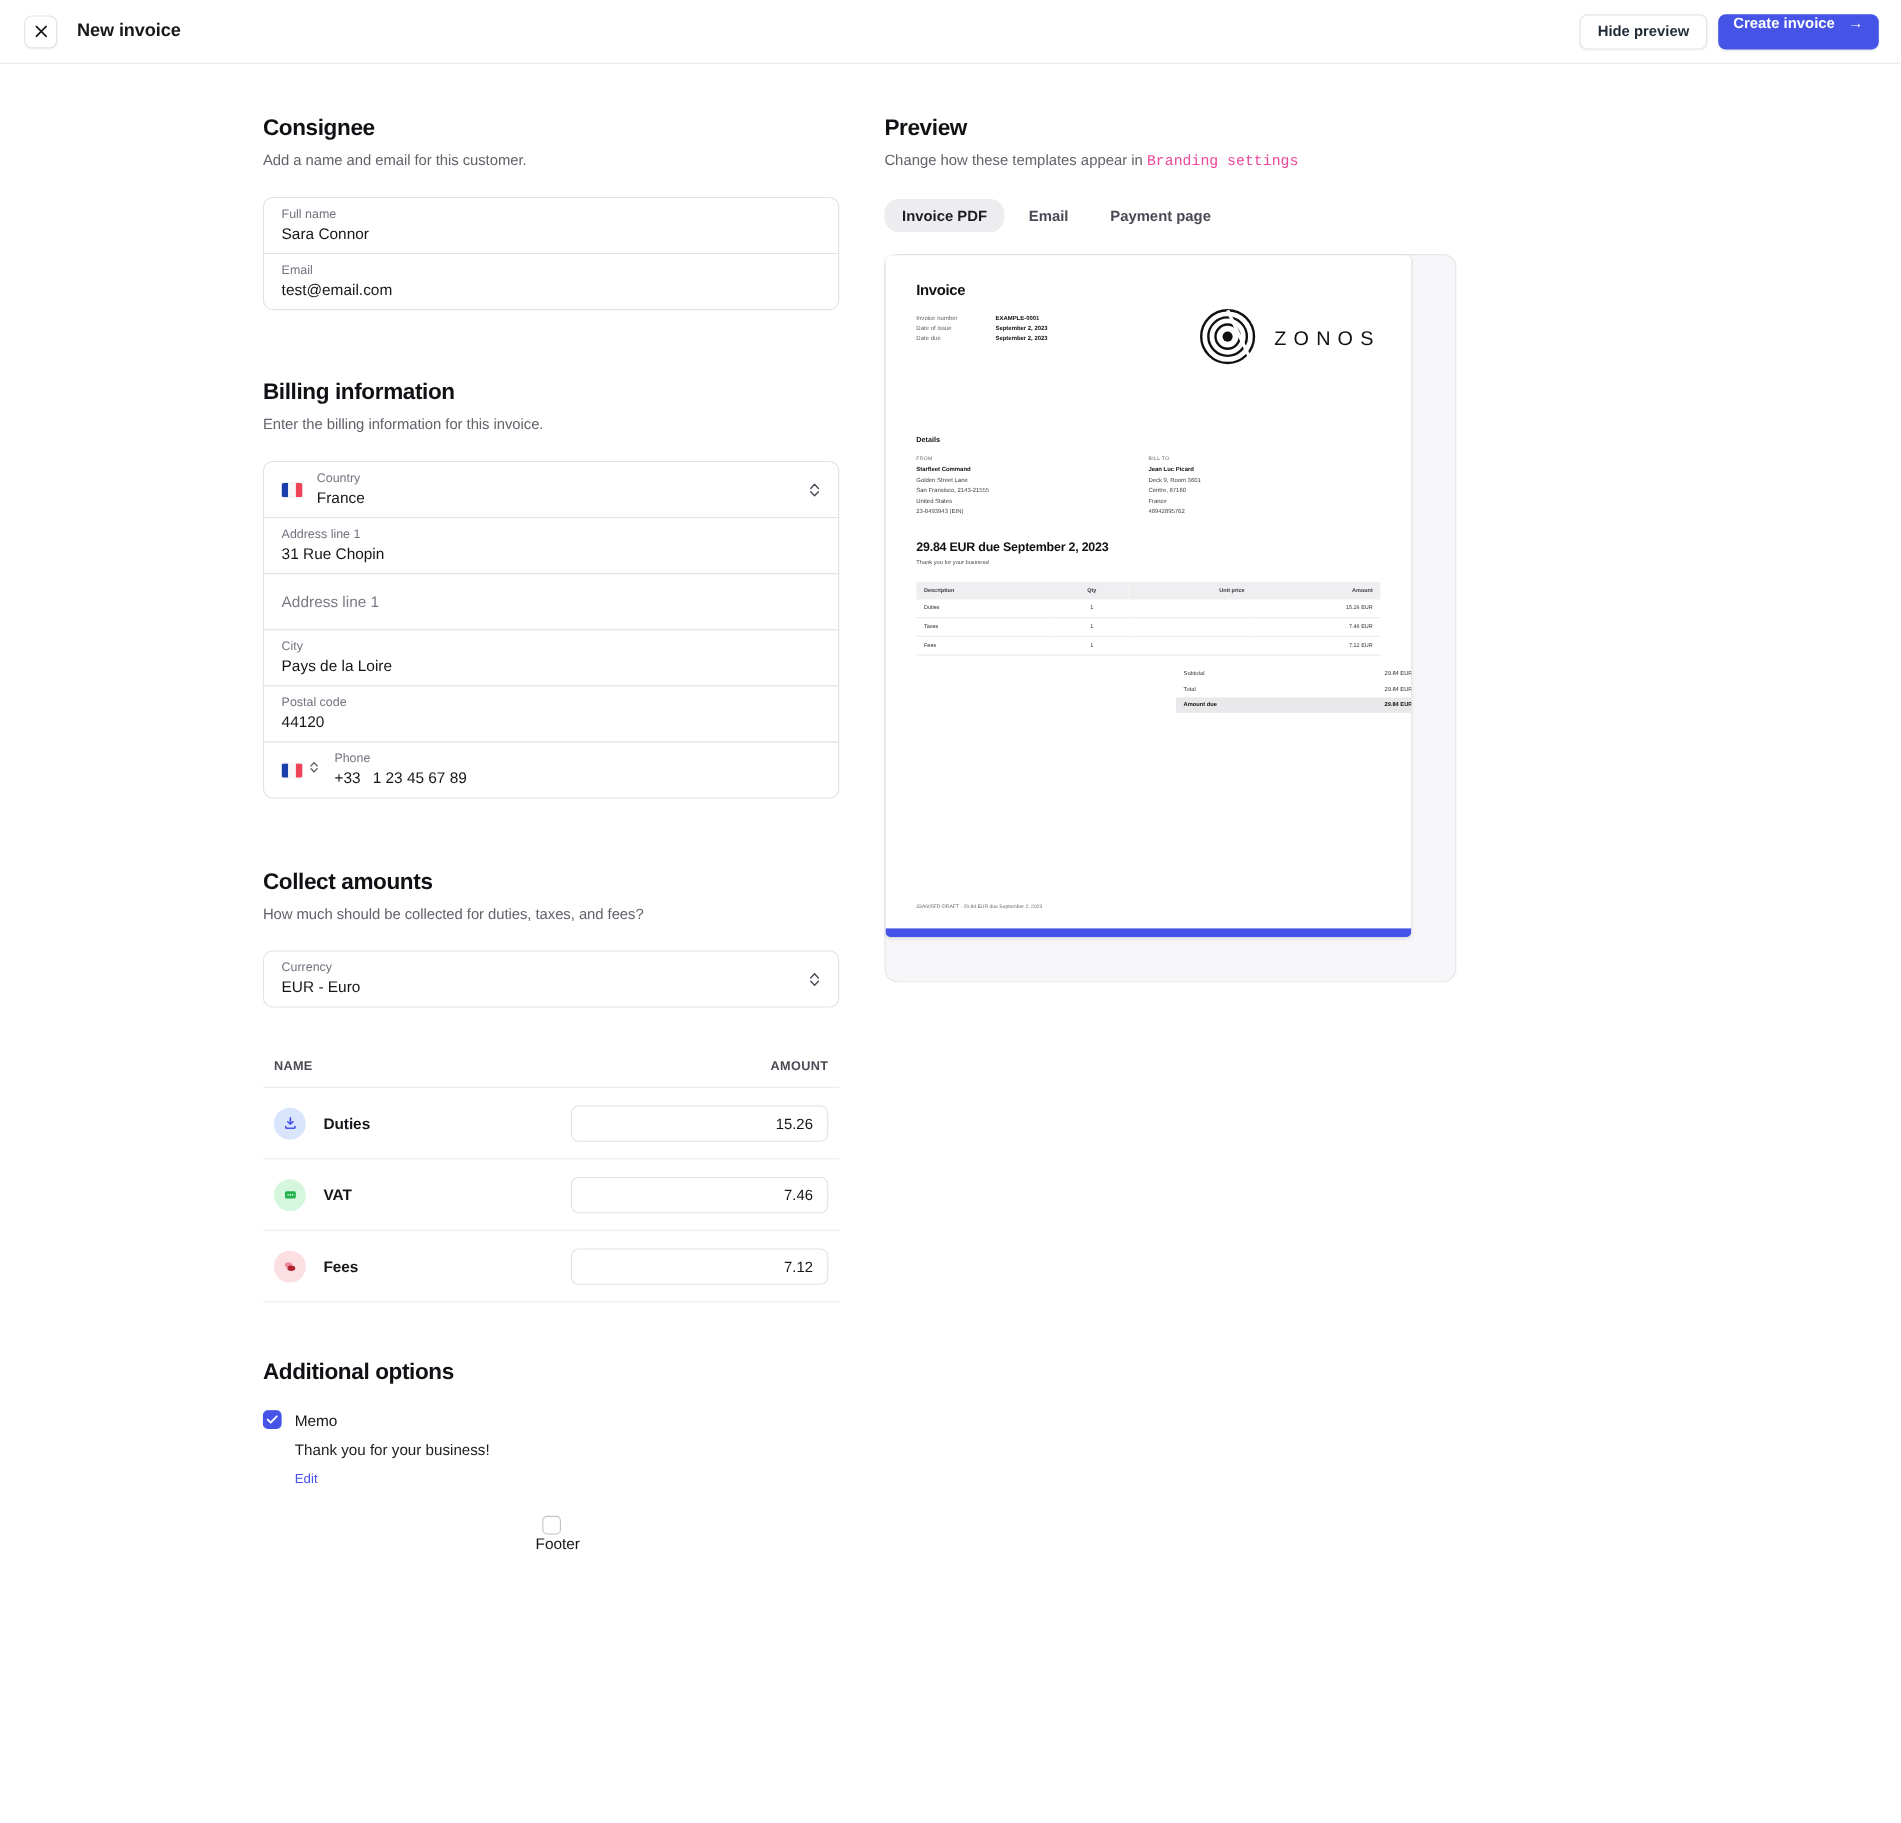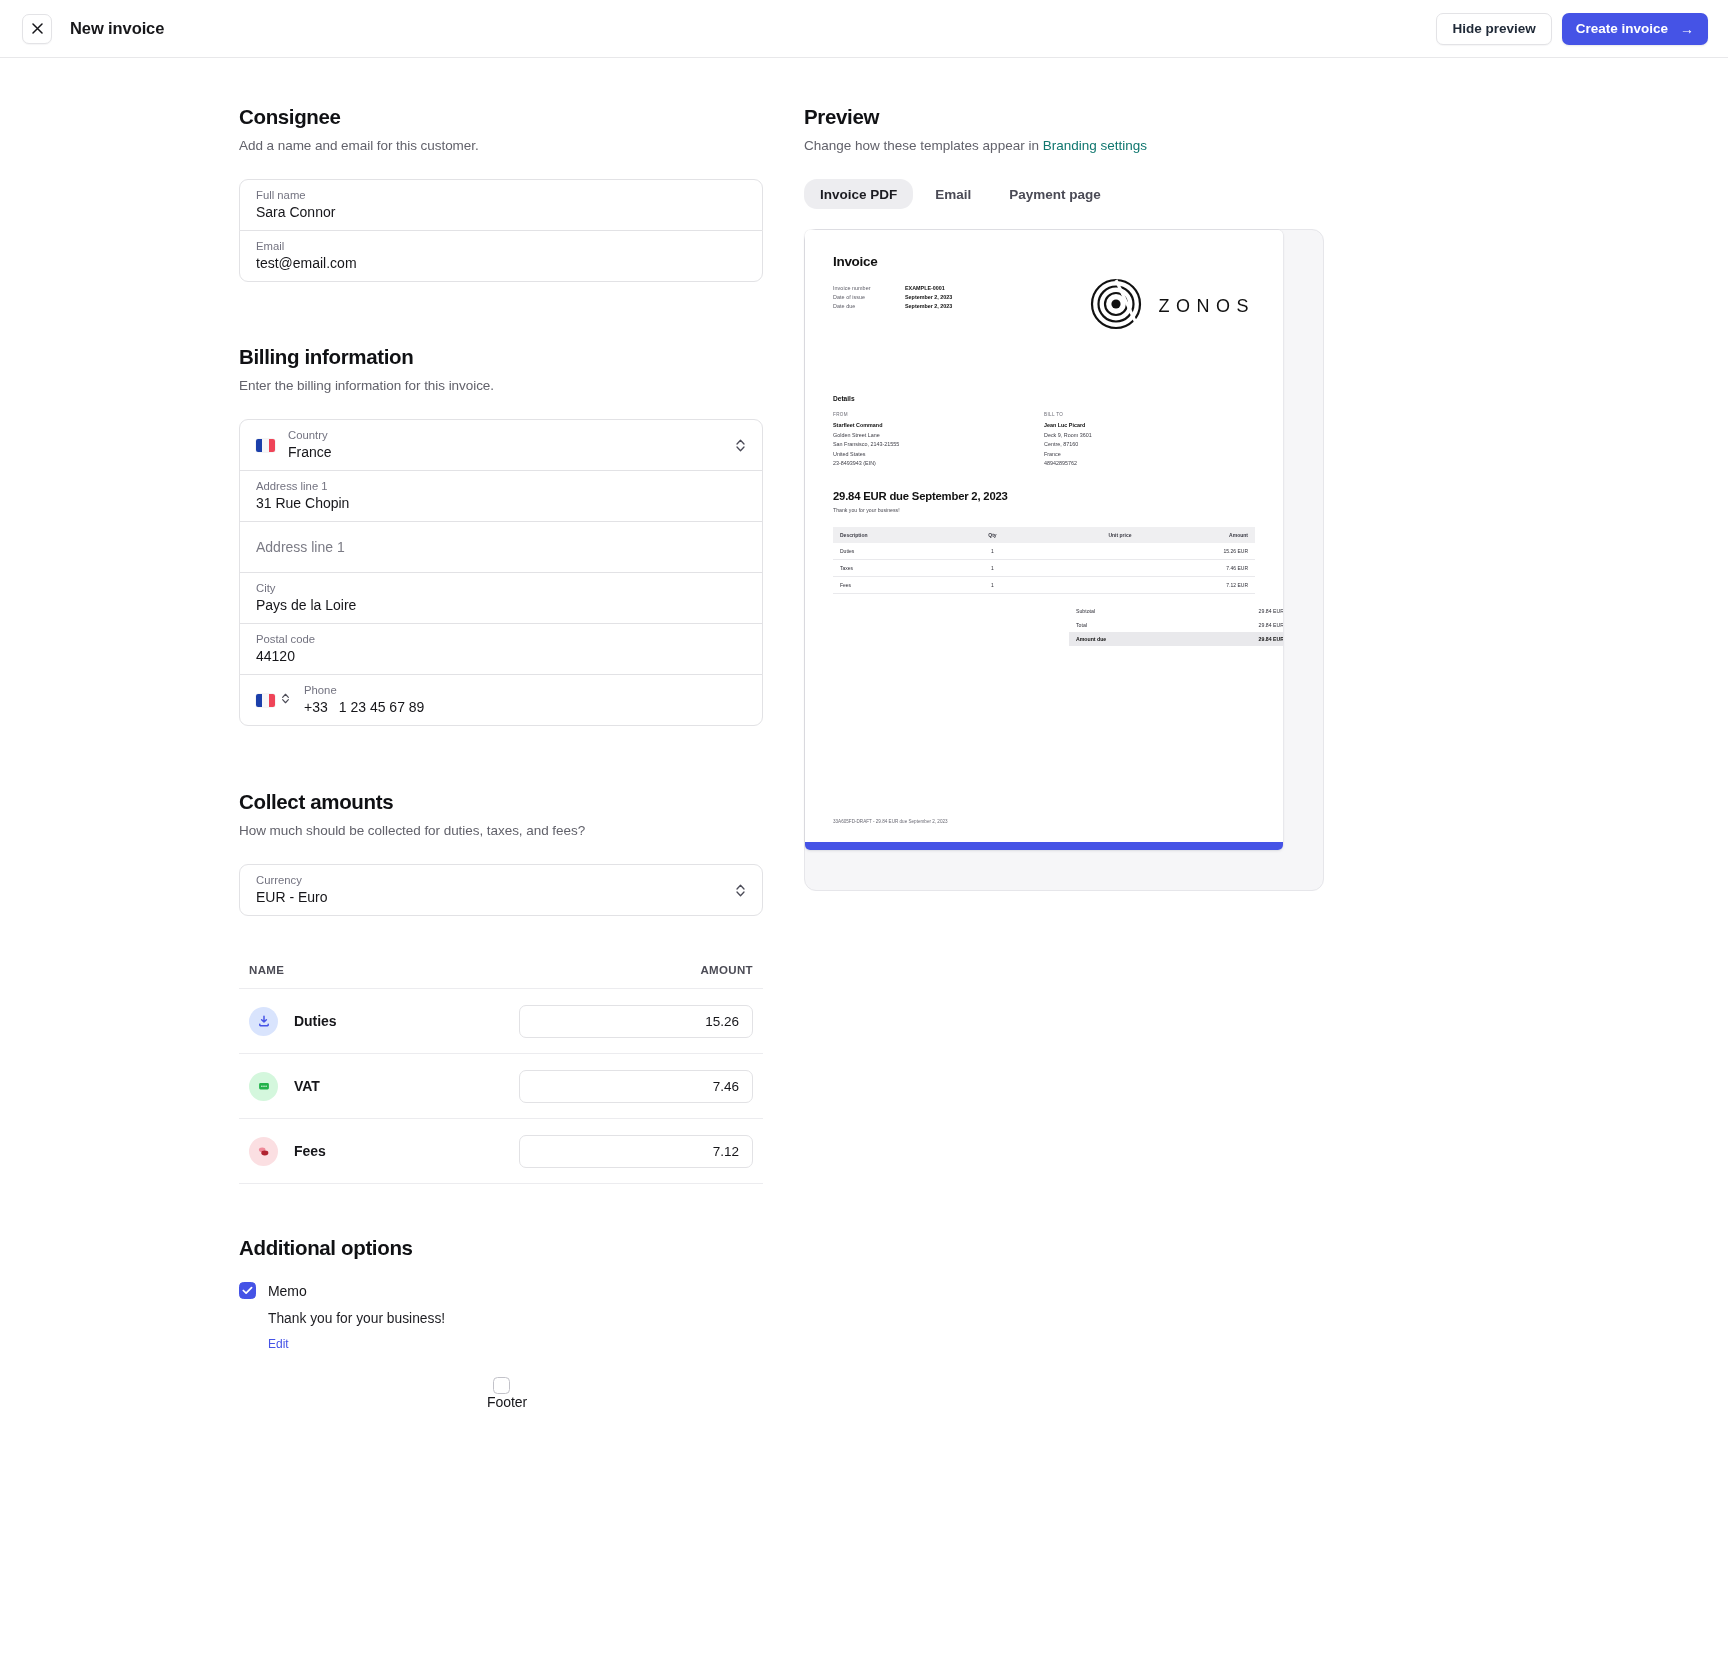--- a/index.html
+++ b/index.html
@@ -65,21 +65,20 @@
     height: 32px;
     padding: 0 14px;
     border: none;
     border-radius: 7px;
     background: #4553e6;
     color: #fff;
     font-size: 13.5px;
     font-weight: 600;
     cursor: pointer;
     display: flex;
-    align-items: center;
     gap: 12px;
     font-family: inherit;
     box-shadow: 0 1px 2px rgba(16,24,40,.1);
   }
   .btn-primary .arrow { font-size: 14px; line-height: 1; }
 
   
   .page {
     display: flex;
     padding-top: 47px;
@@ -225,21 +224,21 @@
     font-size: 12px;
     color: #4553e6;
     text-decoration: none;
     cursor: pointer;
     display: inline-block;
   }
 
   
   .prev-head h2 { font-size: 20.5px; font-weight: 700; letter-spacing: -0.35px; color:#101114;}
   .prev-sub { margin-top: 9px; font-size: 13.5px; color: #62626b; }
-  .prev-sub a { color: #0f766e; text-decoration: none; }
+  .prev-sub a { color: #ec4899; text-decoration: none; font-family: Liberation Mono, monospace; }
   .tabs { display: flex; gap: 6px; margin-top: 26px; }
   .tab {
     height: 30px;
     padding: 0 16px;
     border-radius: 13px;
     display: flex; align-items: center;
     font-size: 13.5px;
     font-weight: 600;
     color: #4a4a55;
     cursor: pointer;

